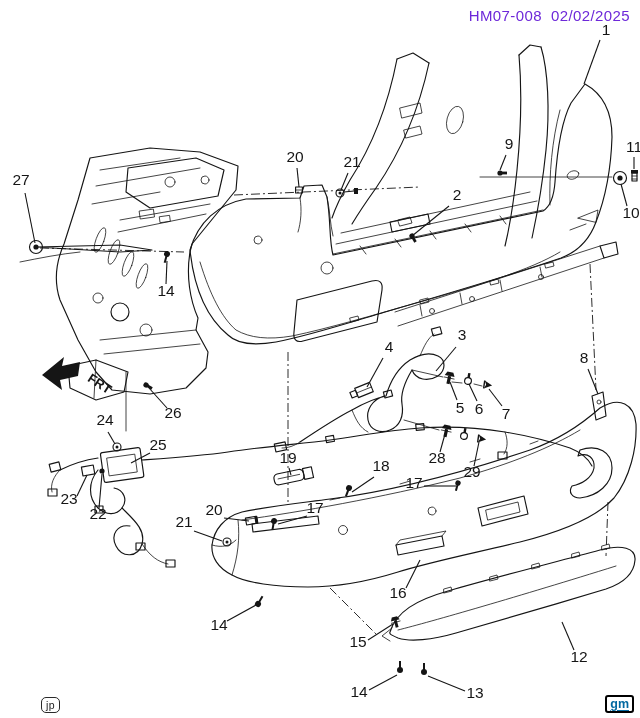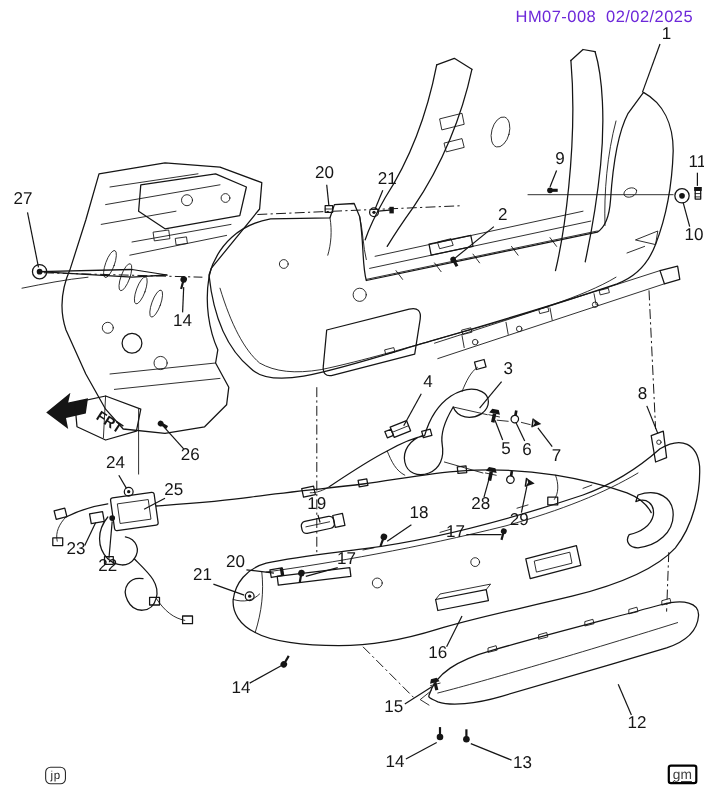--- a/index.html
+++ b/index.html
@@ -14,21 +14,21 @@
   .fill{fill:#151515;stroke:none;}
   .dashdot{fill:none;stroke:#151515;stroke-width:.9;stroke-dasharray:9 3 2 3;}
   #leader-lines line{stroke:#151515;stroke-width:1.1;}
   #callout-labels text{font-family:"Liberation Sans",sans-serif;font-size:15.5px;
        fill:#151515;text-anchor:middle;}
   .frt-text{font-family:"Liberation Sans",sans-serif;font-size:13px;font-weight:bold;fill:#151515;}
   .stamp{position:absolute;bottom:5px;font-family:"Liberation Sans",sans-serif;}
   .stamp-jp{left:26px;border:1.6px solid #2a2a2a;border-radius:5px;padding:1px 4px;
        font-size:10.5px;letter-spacing:.5px;color:#222;margin-left:15px;}
   .stamp-gm{right:6px;border:2px solid #000;border-radius:3px;padding:0 3px;
-       font-size:12.5px;font-weight:normal;color:#404040;}
+       font-size:12.5px;font-weight:bold;color:#0369a1;}
   .stamp-gm span{text-decoration:underline;text-underline-offset:2px;}
 </style>
 </head>
 <body>
 
 <div class="page">
 
   <div class="hdr">
     <span>HM07-008</span>
     <span>02/02/2025</span>

